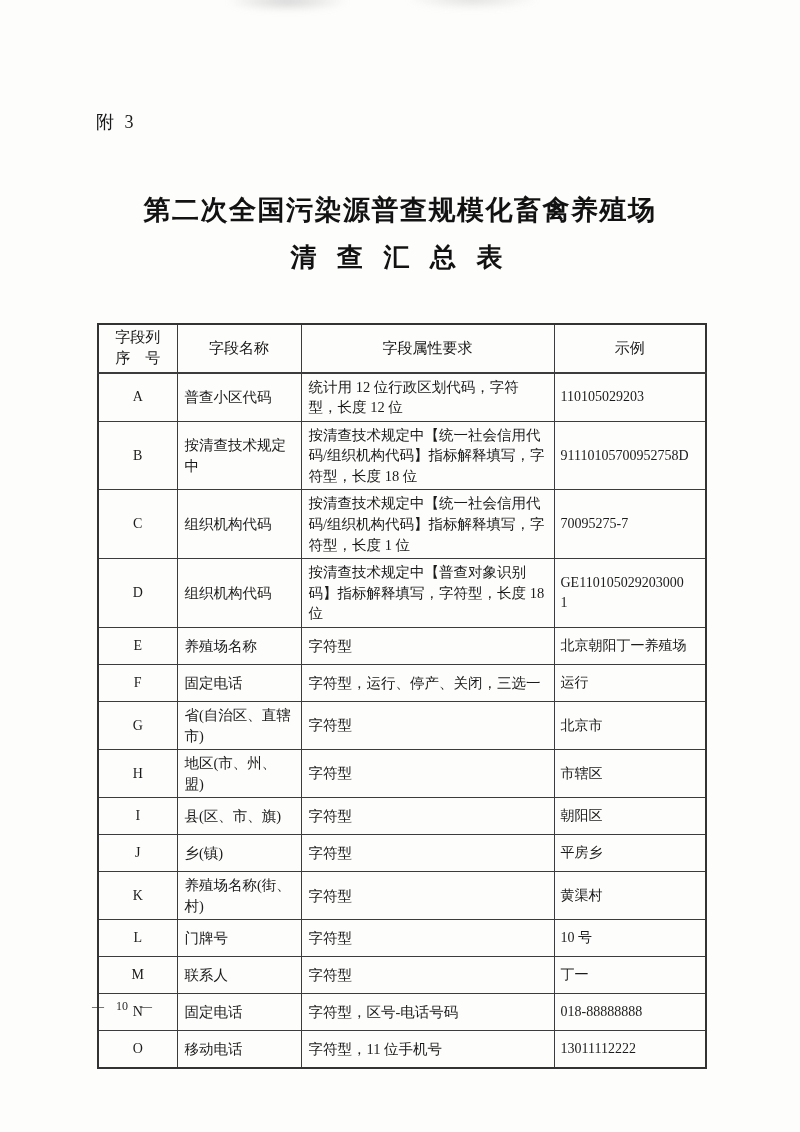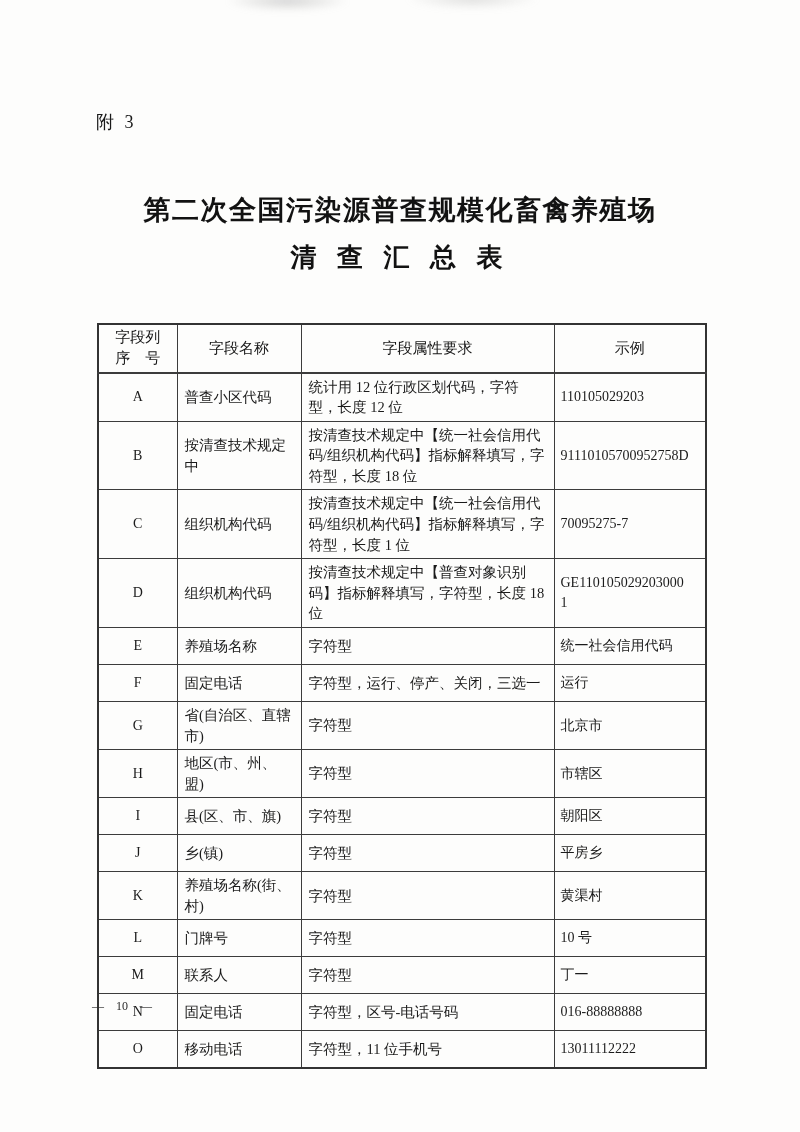--- a/index.html
+++ b/index.html
@@ -174,21 +174,21 @@
           <tr>
             <td class="c-id">D</td>
             <td class="c-name">组织机构代码</td>
             <td class="c-req">按清查技术规定中【普查对象识别码】指标解释填写，字符型，长度 18 位</td>
             <td class="c-example">GE1101050292030001</td>
           </tr>
           <tr>
             <td class="c-id">E</td>
             <td class="c-name">养殖场名称</td>
             <td class="c-req">字符型</td>
-            <td class="c-example">统一社会信用代码</td>
+            <td class="c-example">北京朝阳丁一养殖场</td>
           </tr>
           <tr>
             <td class="c-id">F</td>
             <td class="c-name">固定电话</td>
             <td class="c-req">字符型，运行、停产、关闭，三选一</td>
             <td class="c-example">运行</td>
           </tr>
           <tr>
             <td class="c-id">G</td>
             <td class="c-name">省(自治区、直辖市)</td>
@@ -228,21 +228,21 @@
           <tr>
             <td class="c-id">M</td>
             <td class="c-name">联系人</td>
             <td class="c-req">字符型</td>
             <td class="c-example">丁一</td>
           </tr>
           <tr>
             <td class="c-id">N</td>
             <td class="c-name">固定电话</td>
             <td class="c-req">字符型，区号-电话号码</td>
-            <td class="c-example">016-88888888</td>
+            <td class="c-example">018-88888888</td>
           </tr>
           <tr>
             <td class="c-id">O</td>
             <td class="c-name">移动电话</td>
             <td class="c-req">字符型，11 位手机号</td>
             <td class="c-example">13011112222</td>
           </tr>
         </tbody>
     </table>
   </div>

